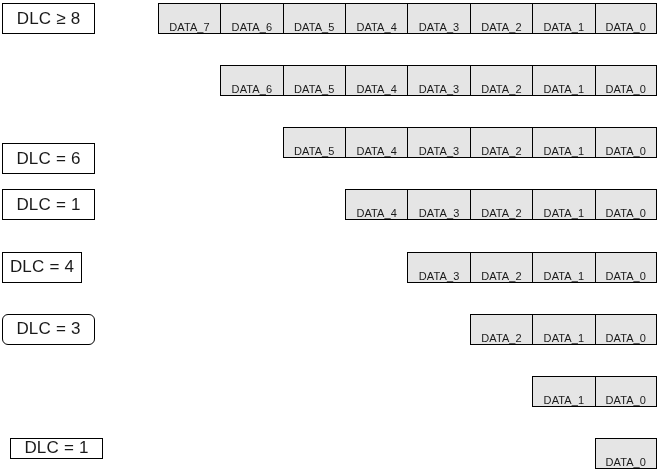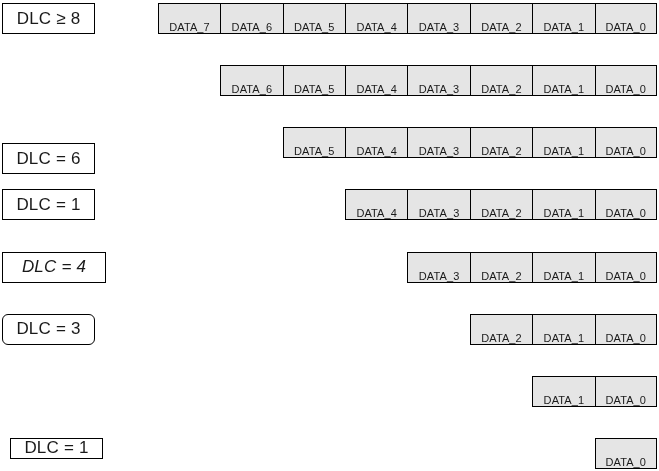--- a/index.html
+++ b/index.html
@@ -170,21 +170,21 @@
         </div>
         <div class="data-cell" style="width: 62.4px; height: 31px;">
           <span class="data-label">DATA_1</span>
         </div>
         <div class="data-cell" style="width: 62.4px; height: 31px;">
           <span class="data-label">DATA_0</span>
         </div>
       </div>
     </div>
     <div class="row" style="top: 251.56px;">
-      <div class="dlc-box" style="left: 2px; width: 104px; height: 31px; font-style: italic;">
+      <div class="dlc-box" style="left: 2px; width: 80px; height: 31px;">
         <span class="dlc-label">DLC = 4</span>
       </div>
       <div class="data-strip" style="left: 407.4px; height: 31px;">
         <div class="data-cell" style="width: 62.4px; height: 31px;">
           <span class="data-label">DATA_3</span>
         </div>
         <div class="data-cell" style="width: 62.4px; height: 31px;">
           <span class="data-label">DATA_2</span>
         </div>
         <div class="data-cell" style="width: 62.4px; height: 31px;">

